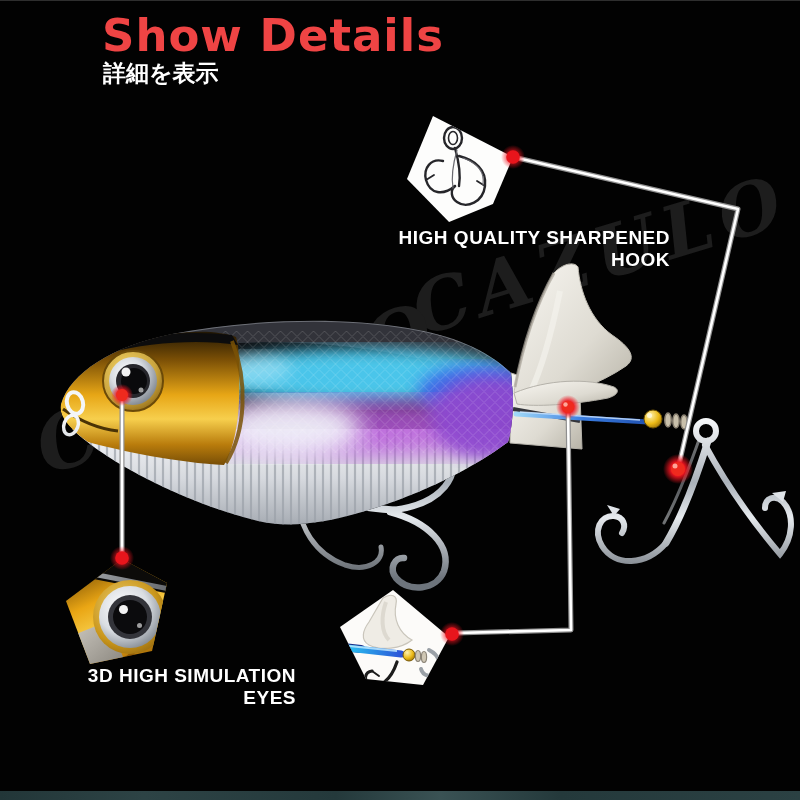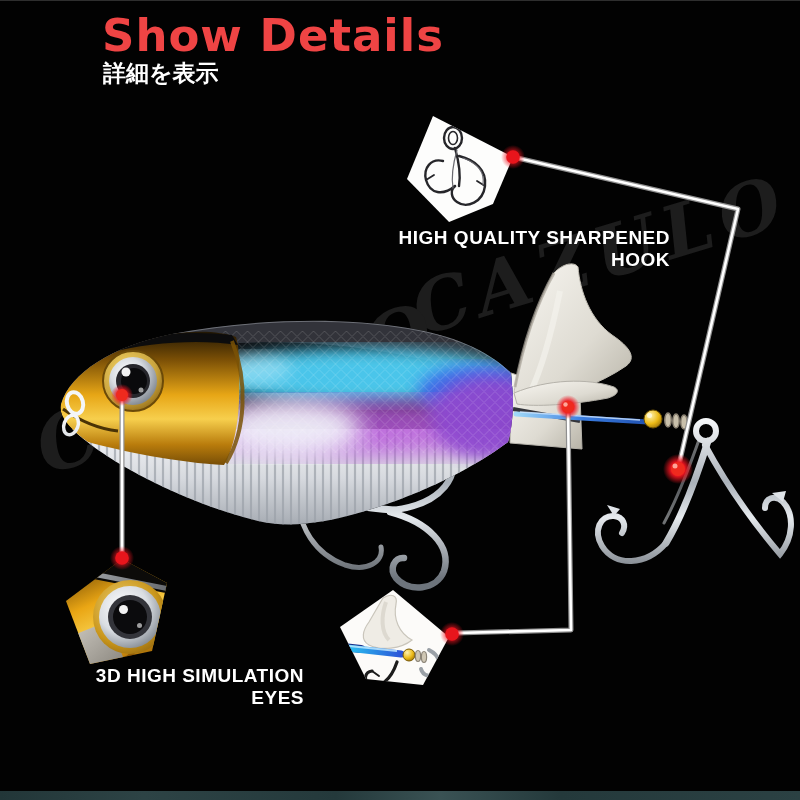--- a/index.html
+++ b/index.html
@@ -5,21 +5,21 @@
   html,body{margin:0;padding:0;background:#000;}
   .stage{position:relative;width:800px;height:800px;background:#020202;overflow:hidden;
          font-family:"Liberation Sans",sans-serif;border-top:1px solid #2e2e2e;box-sizing:border-box;}
   
   .title{position:absolute;left:102px;top:8px;font-size:45px;font-weight:800;color:#ef4444;
          letter-spacing:1px;font-family:"DejaVu Sans",sans-serif;z-index:6;}
   .subtitle{position:absolute;left:103px;top:57px;font-size:23px;font-weight:600;color:#fff;z-index:6;}
   .callout-label{position:absolute;color:#fff;font-weight:700;font-size:19px;letter-spacing:.5px;
          text-align:right;z-index:6;font-family:"Liberation Sans",sans-serif;}
   .label-hook{left:338px;top:226px;width:332px;}
-  .label-eyes{left:52px;top:664px;width:252px;}
+  .label-eyes{left:44px;top:664px;width:252px;}
   
   .wm{position:absolute;color:#1d1d1d;font-family:"DejaVu Serif",serif;font-weight:700;font-style:italic;
       font-size:72px;letter-spacing:8px;white-space:nowrap;z-index:1;transform-origin:0 50%;}
   .wm1{left:414px;top:268px;transform:rotate(-17deg);}
   .wm2{left:38px;top:402px;transform:rotate(-17deg);font-size:78px;}
   
   .lure-layer{position:absolute;left:0;top:0;z-index:2;}
   .connector-layer{position:absolute;left:0;top:0;z-index:5;pointer-events:none;}
   
   .inset{position:absolute;z-index:4;}

